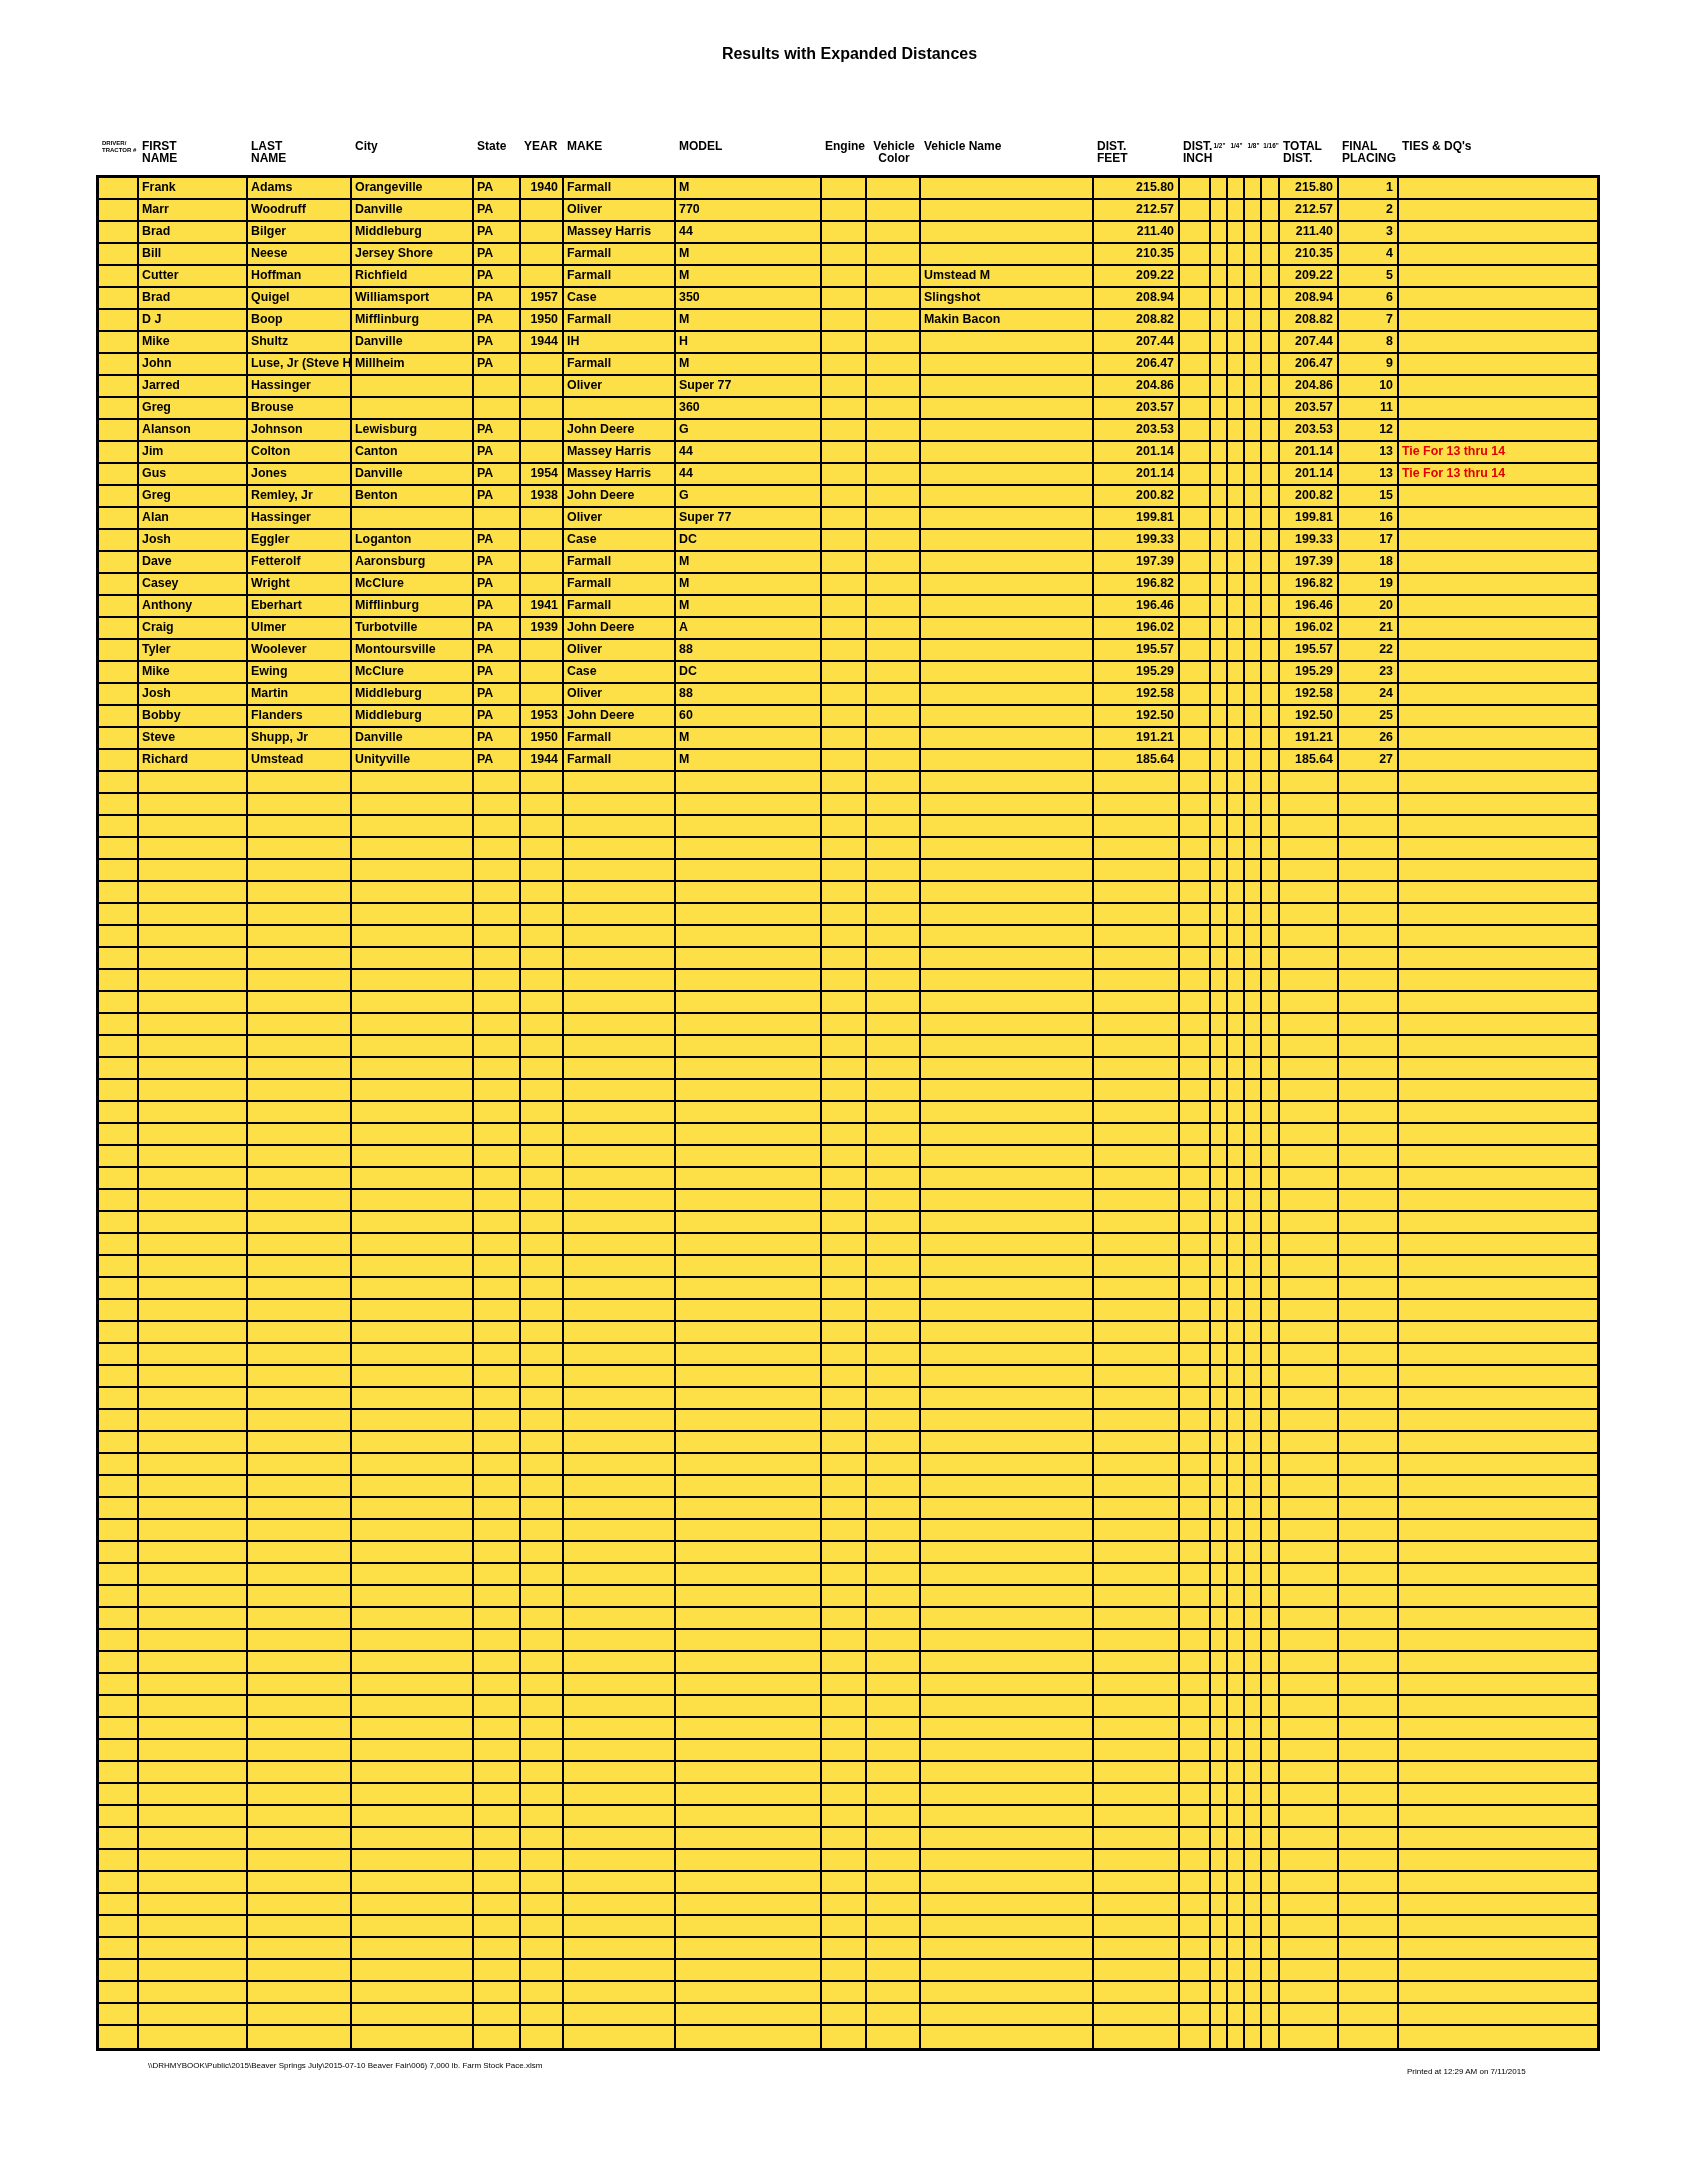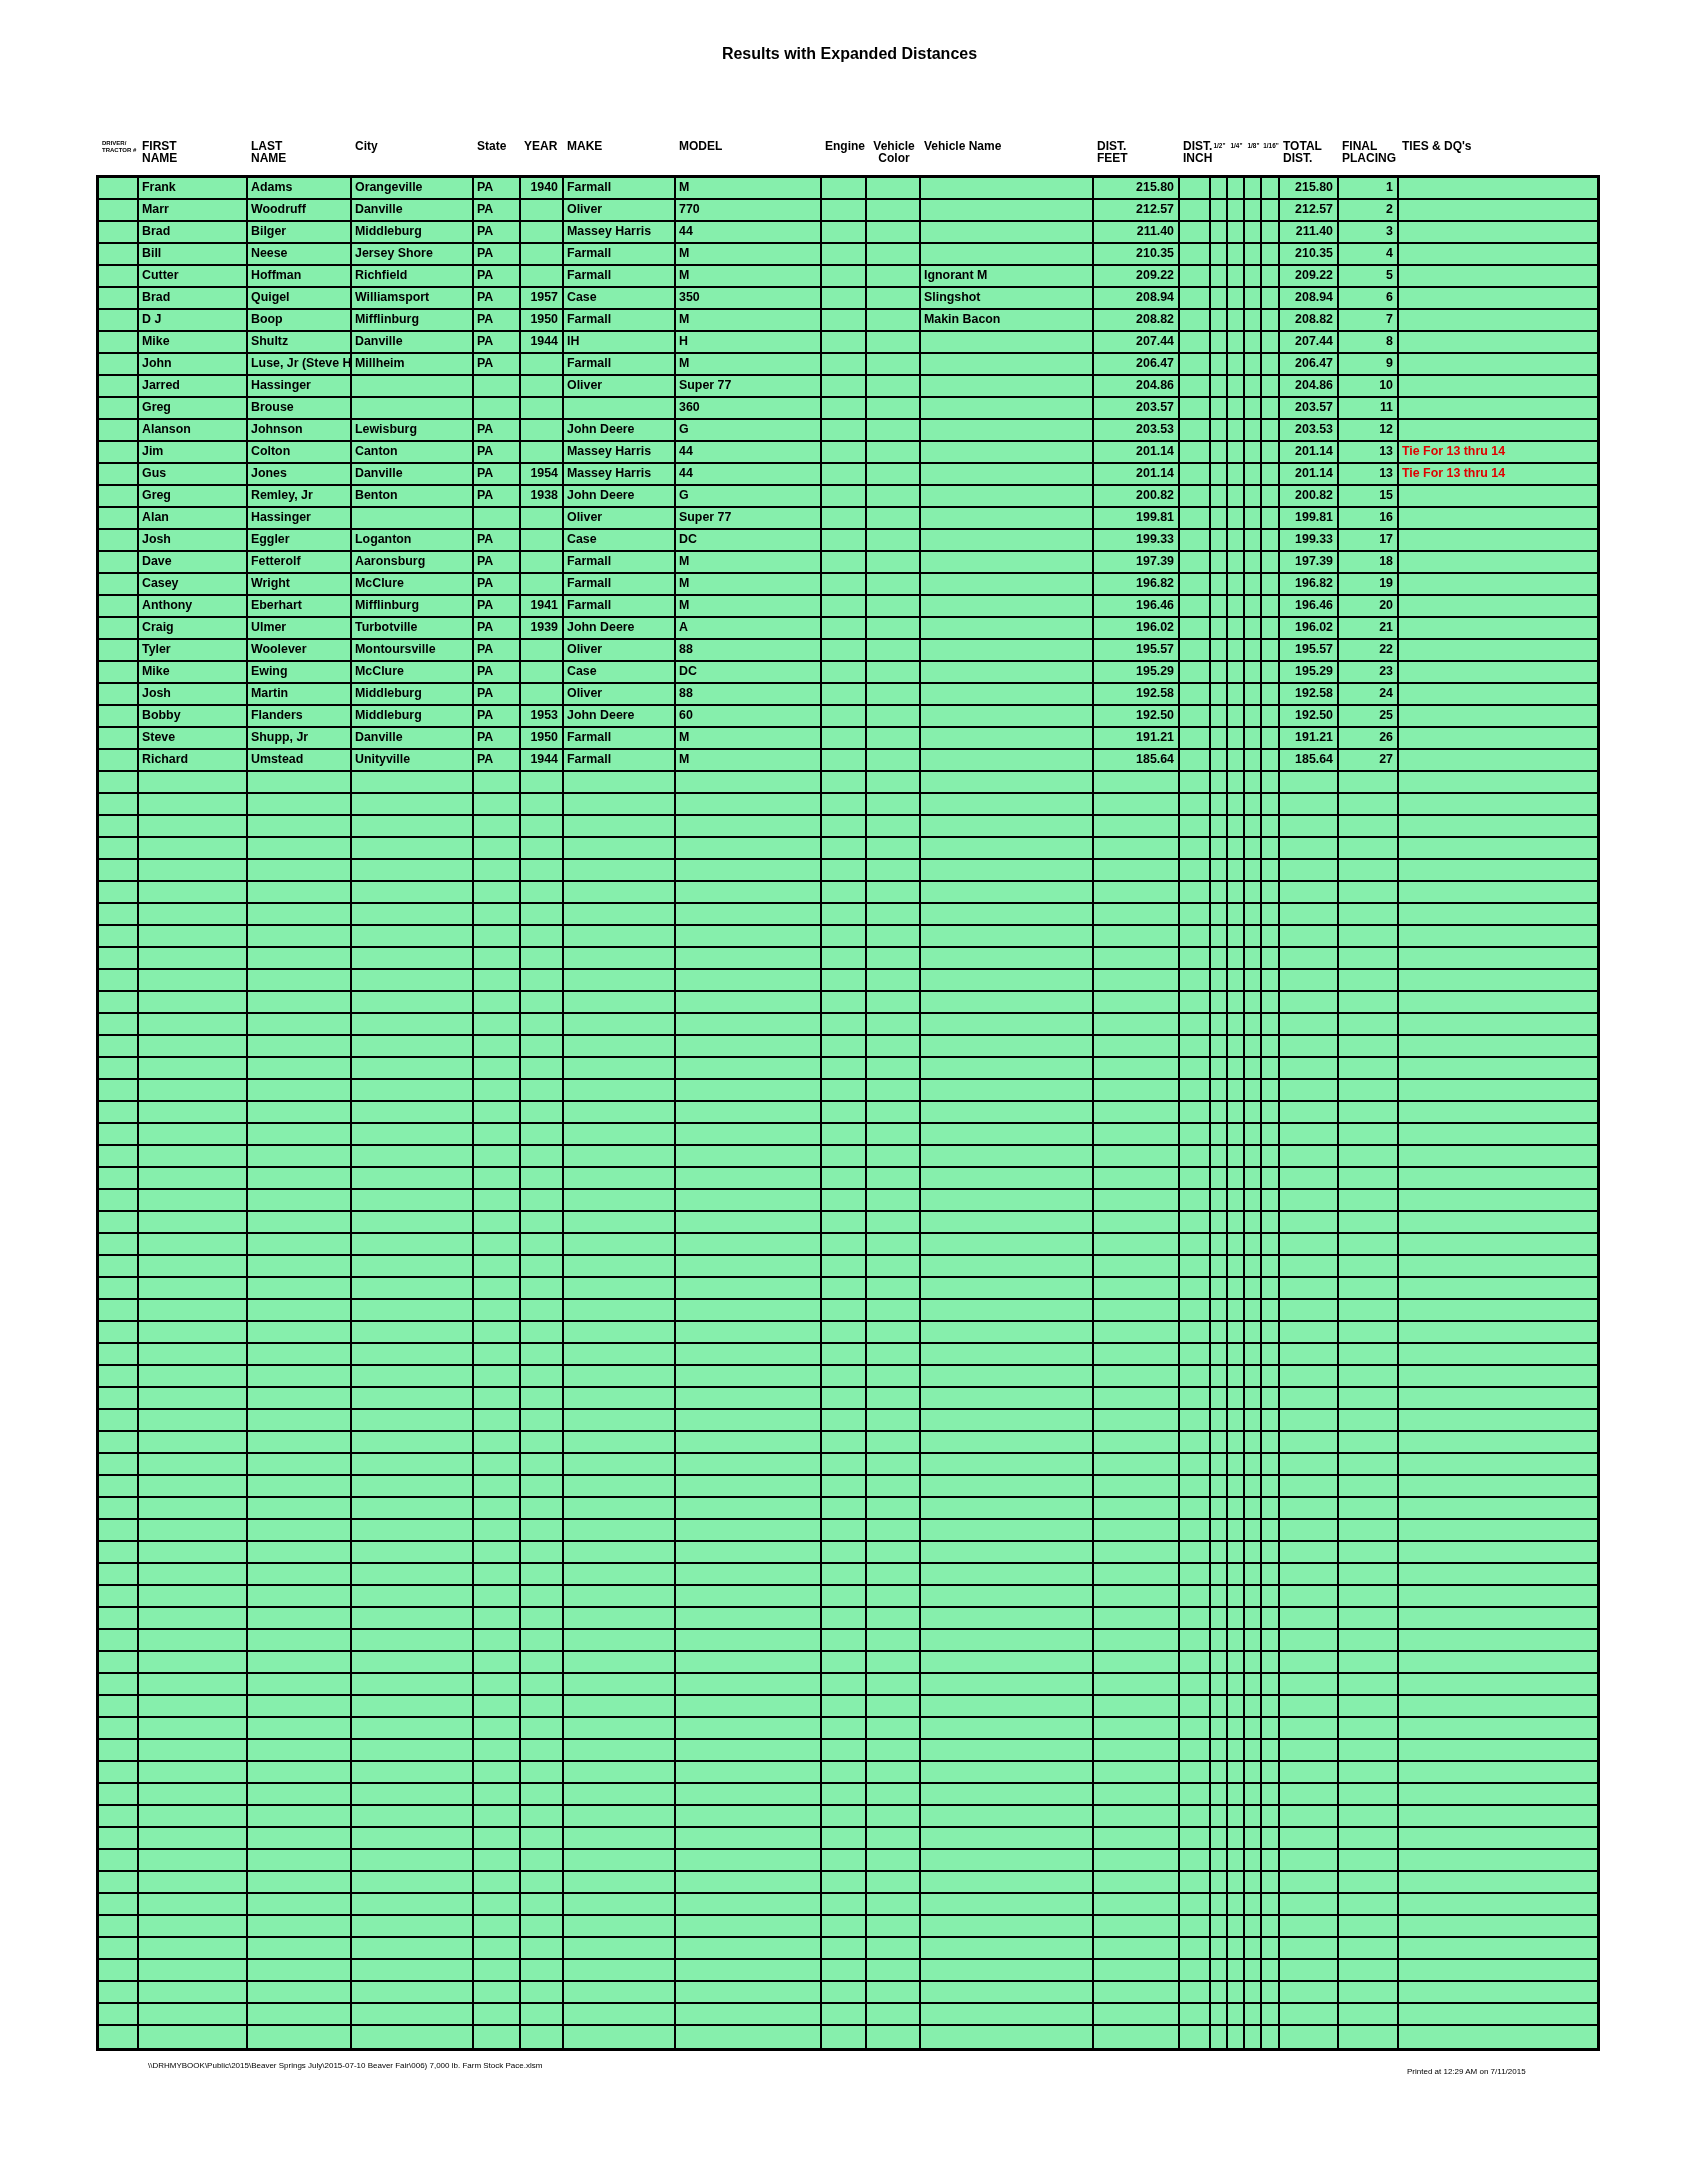--- a/index.html
+++ b/index.html
@@ -23,21 +23,21 @@
     white-space:pre-line;overflow:visible;
   }
   .hcell.tiny{font-size:6px;line-height:7px;}
   .hcell.frac{font-size:6.4px;text-align:center;padding-left:0;}
   .hcell.h-right{text-align:right;padding-right:2px;}
   .hcell.h-center{text-align:center;padding-left:0;}
 
   
   .grid{
     position:absolute;left:96px;top:175px;width:1504px;
-    border:3px solid #000;box-sizing:border-box;background:#86efac;
+    border:3px solid #000;box-sizing:border-box;background:#fde047;
   }
   .row{display:flex;height:22px;}
   .cell{
     flex:none;box-sizing:border-box;height:22px;
     border-right:2px solid #000;border-bottom:2px solid #000;
     font-size:12.4px;font-weight:700;line-height:19px;
     padding:0 2px 0 3px;white-space:nowrap;overflow:hidden;
   }
   .row:last-child .cell{border-bottom:none;}
   .cell:last-child{border-right:none;}
@@ -188,21 +188,21 @@
         <div class="cell c0"></div>
         <div class="cell c1">Cutter</div>
         <div class="cell c2">Hoffman</div>
         <div class="cell c3">Richfield</div>
         <div class="cell c4">PA</div>
         <div class="cell c5"></div>
         <div class="cell c6">Farmall</div>
         <div class="cell c7">M</div>
         <div class="cell c8"></div>
         <div class="cell c9"></div>
-        <div class="cell c10">Ignorant M</div>
+        <div class="cell c10">Umstead M</div>
         <div class="cell c11">209.22</div>
         <div class="cell c12"></div>
         <div class="cell c13"></div>
         <div class="cell c14"></div>
         <div class="cell c15"></div>
         <div class="cell c16"></div>
         <div class="cell c17">209.22</div>
         <div class="cell c18">5</div>
         <div class="cell c19"></div>
       </div>

